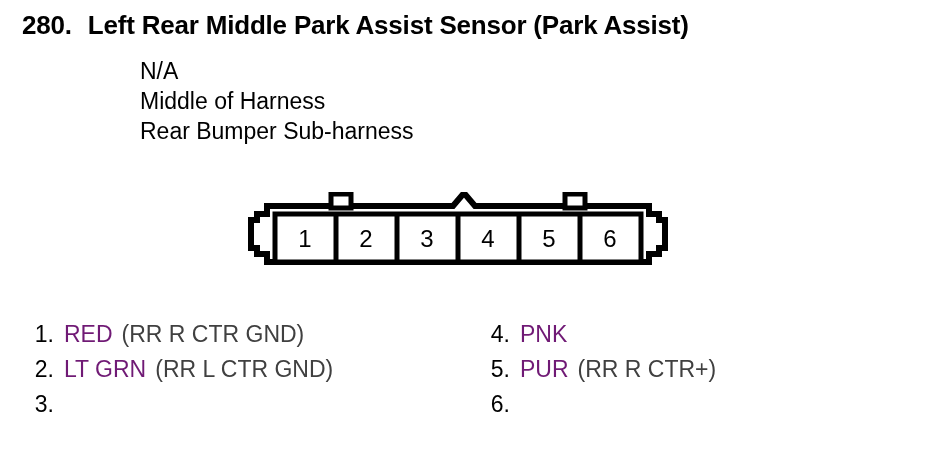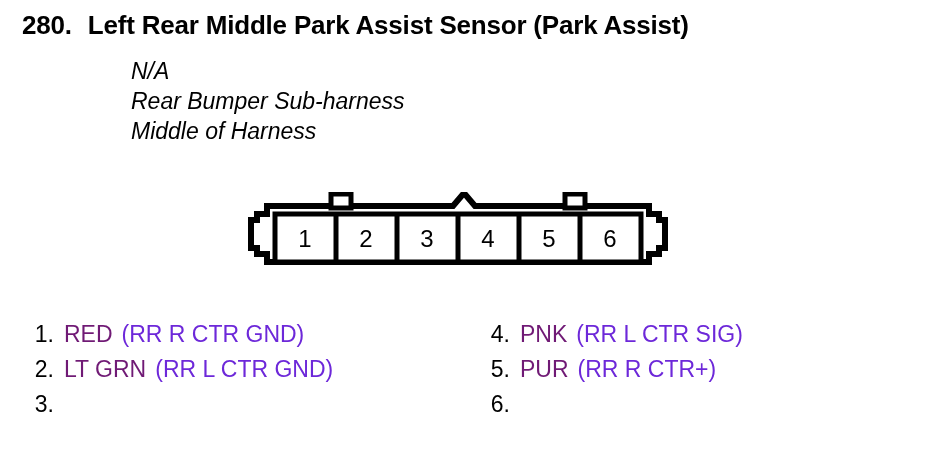--- a/index.html
+++ b/index.html
@@ -27,26 +27,25 @@
     font-size: 26px;
     letter-spacing: -0.2px;
     white-space: nowrap;
   }
   .title-num {
     margin-right: 16px;
   }
 
   .subtitle-block {
     position: absolute;
-    left: 131px;
+    left: 140px;
     top: 56px;
     font-size: 23px;
     line-height: 30px;
     white-space: nowrap;
-    font-style: italic;
   }
 
   
   .connector-wrap {
     position: absolute;
     left: 243px;
     top: 192px;
     width: 430px;
     height: 90px;
   }
@@ -75,35 +74,35 @@
   .pin-idx {
     width: 32px;
     text-align: right;
     margin-right: 10px;
   }
   .pin-color {
     color: #701a75;
     margin-right: 9px;
   }
   .pin-circuit {
-    color: #6d28d9;
+    color: #404040;
   }
 </style>
 </head>
 <body>
 
 <div class="title-row">
   <span class="title-num">280.</span>
   <span>Left Rear Middle Park Assist Sensor (Park Assist)</span>
 </div>
 
 <div class="subtitle-block">
   <div>N/A</div>
+  <div>Middle of Harness</div>
   <div>Rear Bumper Sub-harness</div>
-  <div>Middle of Harness</div>
 </div>
 
 <div class="connector-wrap">
   <svg width="430" height="90" viewBox="0 0 430 90">
 
     <g fill="none" stroke="#000000" stroke-width="6" stroke-linejoin="miter">
       <path d="M 14 28
                L 14 22
                L 24 22
                L 24 14
@@ -170,21 +169,20 @@
       <span class="pin-circuit">(RR L CTR GND)</span>
     </div>
     <div class="pin-row">
       <span class="pin-idx">3.</span>
     </div>
   </div>
   <div class="pin-col right">
     <div class="pin-row">
       <span class="pin-idx">4.</span>
       <span class="pin-color">PNK</span>
-      <span class="pin-circuit">(RR L CTR SIG)</span>
     </div>
     <div class="pin-row">
       <span class="pin-idx">5.</span>
       <span class="pin-color">PUR</span>
       <span class="pin-circuit">(RR R CTR+)</span>
     </div>
     <div class="pin-row">
       <span class="pin-idx">6.</span>
     </div>
   </div>

